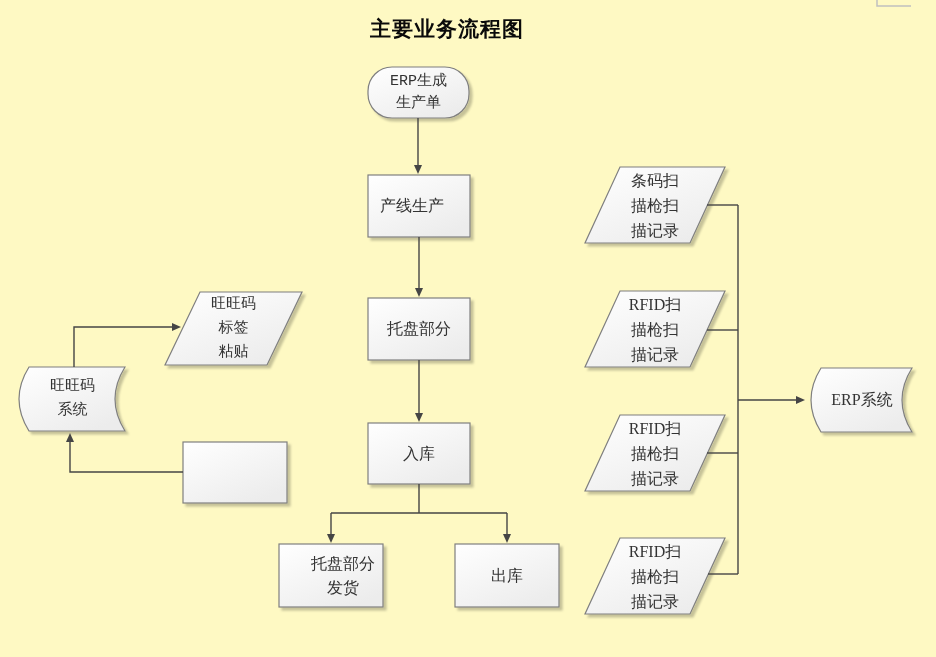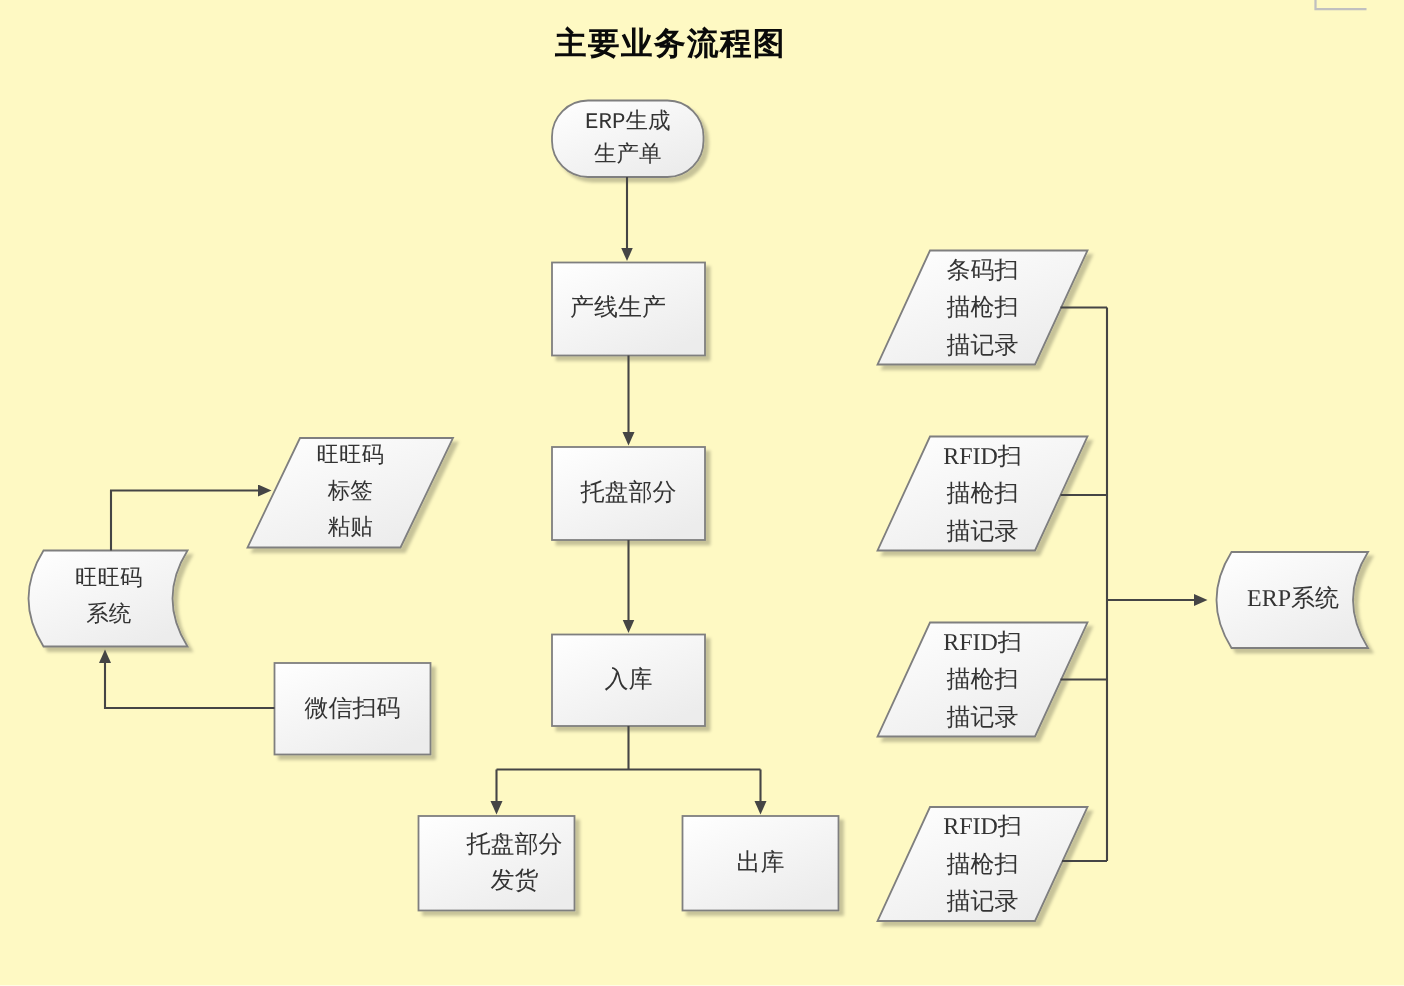--- a/index.html
+++ b/index.html
@@ -103,21 +103,20 @@
 
   <div class="lbl" style="left:368px; top:298px; width:102px; height:62px;">托盘部分</div>
 
   <div class="lbl" style="left:368px; top:423px; width:102px; height:61px;">入库</div>
 
   <div class="lbl" style="left:279px; top:544px; width:104px; height:63px;margin-left:12px;">托盘部分
 发货</div>
 
   <div class="lbl" style="left:455px; top:544px; width:104px; height:63px;text-align:center;">出库</div>
 
-  <div class="lbl" style="left:183px; top:442px; width:104px; height:61px;">微信扫码</div>
 
   <div class="lbl small" style="left:165px; top:292px; width:137px; height:73px; line-height:24px;">旺旺码
 标签
 粘贴</div>
 
   <div class="lbl small" style="left:20px; top:367px; width:105px; height:64px; line-height:24px;">旺旺码
 系统</div>
 
   <div class="lbl para" style="left:585px; top:167px; width:140px; height:76px;">条码扫
 描枪扫

